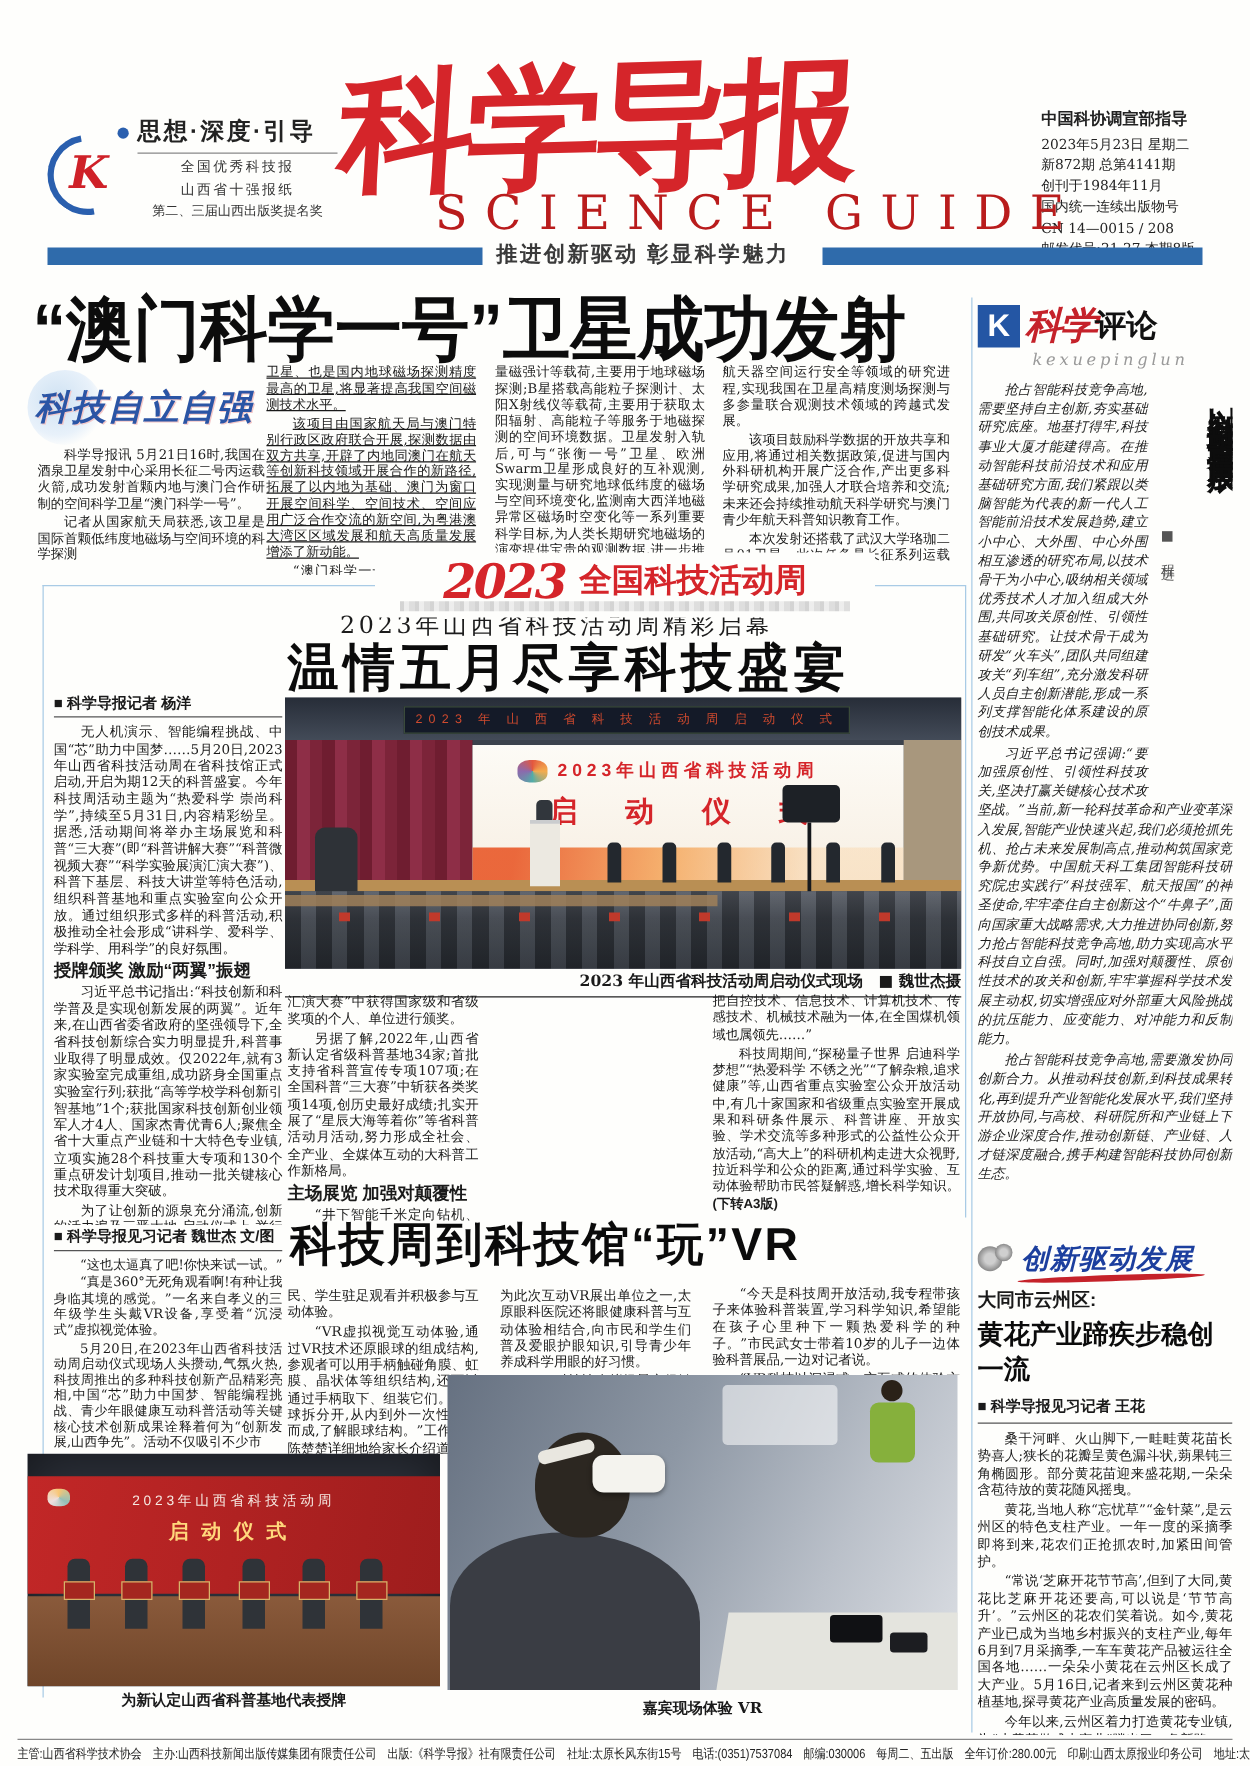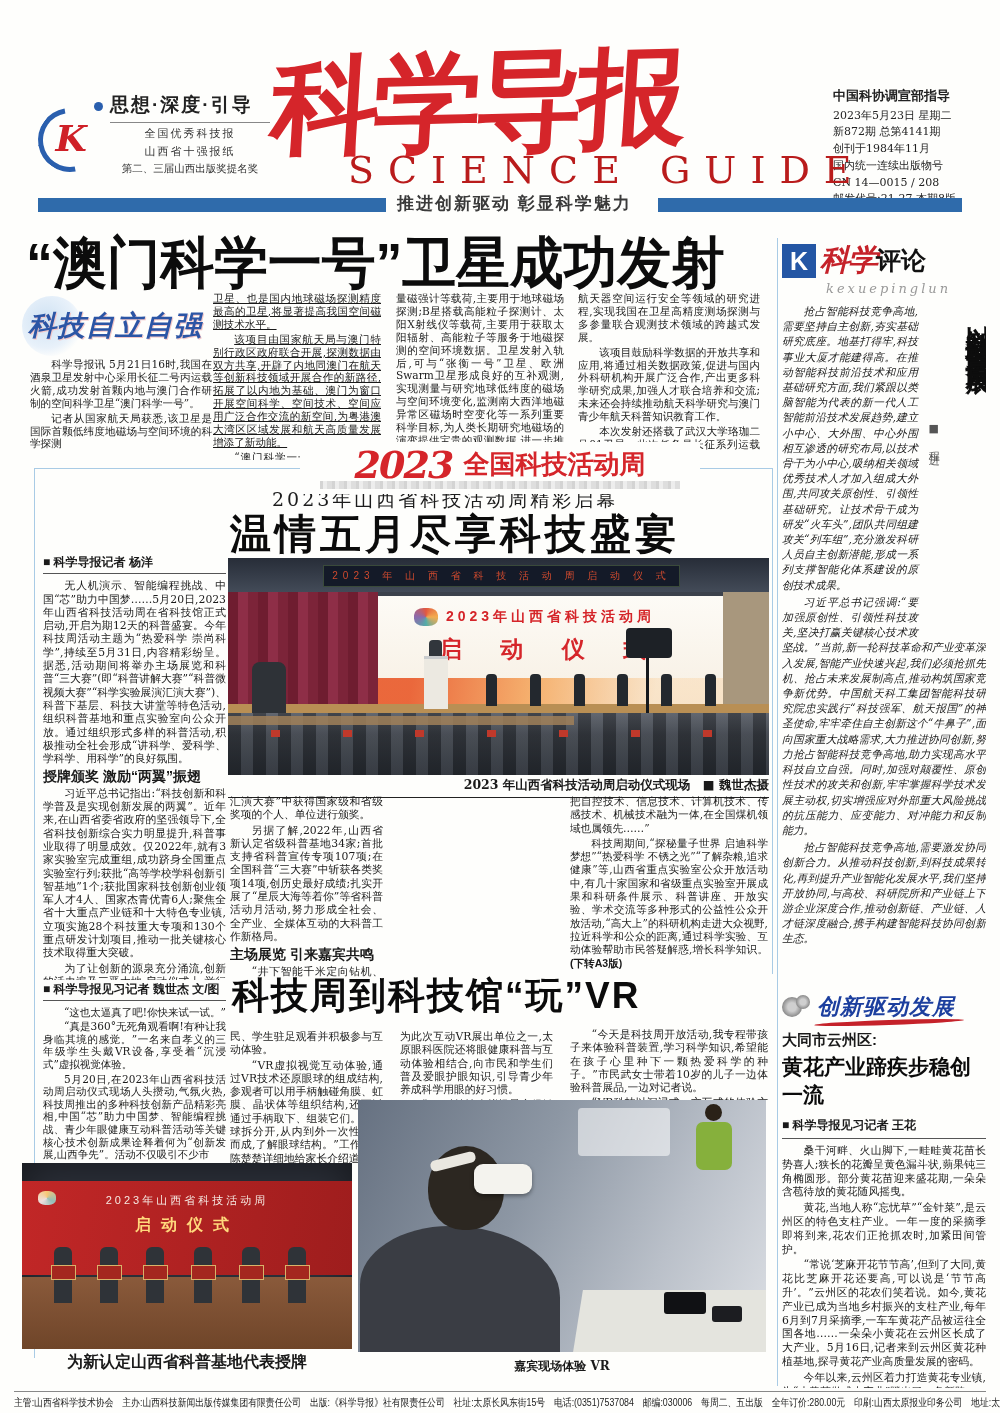--- a/index.html
+++ b/index.html
@@ -127,21 +127,21 @@
       letter-spacing:3px;font-family:"Liberation Sans",sans-serif;}
   .p2-t2{position:absolute;left:0;top:34px;width:100%;text-align:center;color:#ffd87c;font-weight:bold;
       font-size:16px;letter-spacing:10px;font-family:"Liberation Sans",sans-serif;}
   .p2-logo{position:absolute;left:16px;top:10px;width:18px;height:14px;border-radius:40%;
       background:conic-gradient(#ffd87c,#8fd0c8,#f3f3f3,#ffd87c);opacity:.9;}
   .p2-stage{position:absolute;left:0;bottom:0;width:100%;height:72px;
       background:linear-gradient(#8a5a3b,#6f4529);}
   .p2-fig{position:absolute;top:84px;width:18px;height:56px;background:#2f3338;border-radius:6px 6px 0 0;}
   .p2-fig i{position:absolute;left:-3px;top:18px;width:23px;height:13px;background:#a4271f;
       border:1px solid #d8b36a;}
-  #photo2-cap{left:22px;top:1352px;width:330px;text-align:center;font-weight:bold;font-size:16px;}
+  #photo2-cap{left:22px;top:1352px;width:330px;text-align:center;font-weight:bold;font-size:12px;}
   #photo3{left:358px;top:1100px;width:408px;height:252px;overflow:hidden;
       background:linear-gradient(115deg,#667181 0%,#8d97a4 40%,#bac0c9 72%,#dcdfe4 100%);}
   .p3-poster{position:absolute;right:96px;top:8px;width:92px;height:48px;background:rgba(255,255,255,.55);border-radius:4px;}
   .p3-guard-head{position:absolute;right:44px;top:4px;width:17px;height:17px;border-radius:50%;background:#2a2118;}
   .p3-guard-vest{position:absolute;right:34px;top:22px;width:36px;height:48px;background:#86b03c;border-radius:7px;}
   .p3-head{position:absolute;left:70px;top:46px;width:76px;height:84px;border-radius:50% 50% 46% 46%;background:#2c2721;}
   .p3-headset{position:absolute;left:116px;top:64px;width:58px;height:30px;background:#f4f3ee;
       border-radius:9px;box-shadow:0 2px 4px rgba(0,0,0,.4);}
   .p3-strap{position:absolute;left:72px;top:56px;width:46px;height:11px;background:#e9e7e0;
       transform:rotate(-14deg);border-radius:5px;}
@@ -292,21 +292,21 @@
     <div class="p1-cam2pole"></div>
     <div class="p1-crowd"></div>
     <div class="p1-desks"></div>
     <div class="p1-cards"></div>
   </div>
   <div class="abs" id="photo1-cap">2023 年山西省科技活动周启动仪式现场　■ 魏世杰摄</div>
 
   <div class="abs body-col" id="f-colA">
     <p class="cont">汇演大赛”中获得国家级和省级奖项的个人、单位进行颁奖。</p>
     <p>另据了解,2022年,山西省新认定省级科普基地34家;首批支持省科普宣传专项107项;在全国科普“三大赛”中斩获各类奖项14项,创历史最好成绩;扎实开展了“星辰大海等着你”等省科普活动月活动,努力形成全社会、全产业、全媒体互动的大科普工作新格局。</p>
-    <div class="subhead">主场展览 引来嘉宾共鸣</div>
+    <div class="subhead">主场展览 加强对颠覆性</div>
     <p>“井下智能千米定向钻机、综合能量管理系统IEMS、福莱瑞达3.0智能四向穿梭</p>
   </div>
   <div class="abs body-col" id="f-colC">
     <p class="cont">把自控技术、信息技术、计算机技术、传感技术、机械技术融为一体,在全国煤机领域也属领先……”</p>
     <p><span>科技周期间,“探秘量子世界 启迪科学梦想”“热爱科学 不锈之光”“了解杂粮,追求健康”等,山西省重点实验室公众开放活动中,有几十家国家和省级重点实验室开展成果和科研条件展示、科普讲座、开放实验、学术交流等多种形式的公益性公众开放活动,“高大上”的科研机构走进大众视野,拉近科学和公众的距离,通过科学实验、互动体验帮助市民答疑解惑,增长科学知识。</span><span class="turn">(下转A3版)</span></p>
   </div>
 
   <div class="abs" id="vr-headline">科技周到科技馆“玩”VR</div>
 
   <div class="abs" id="vr-left">

